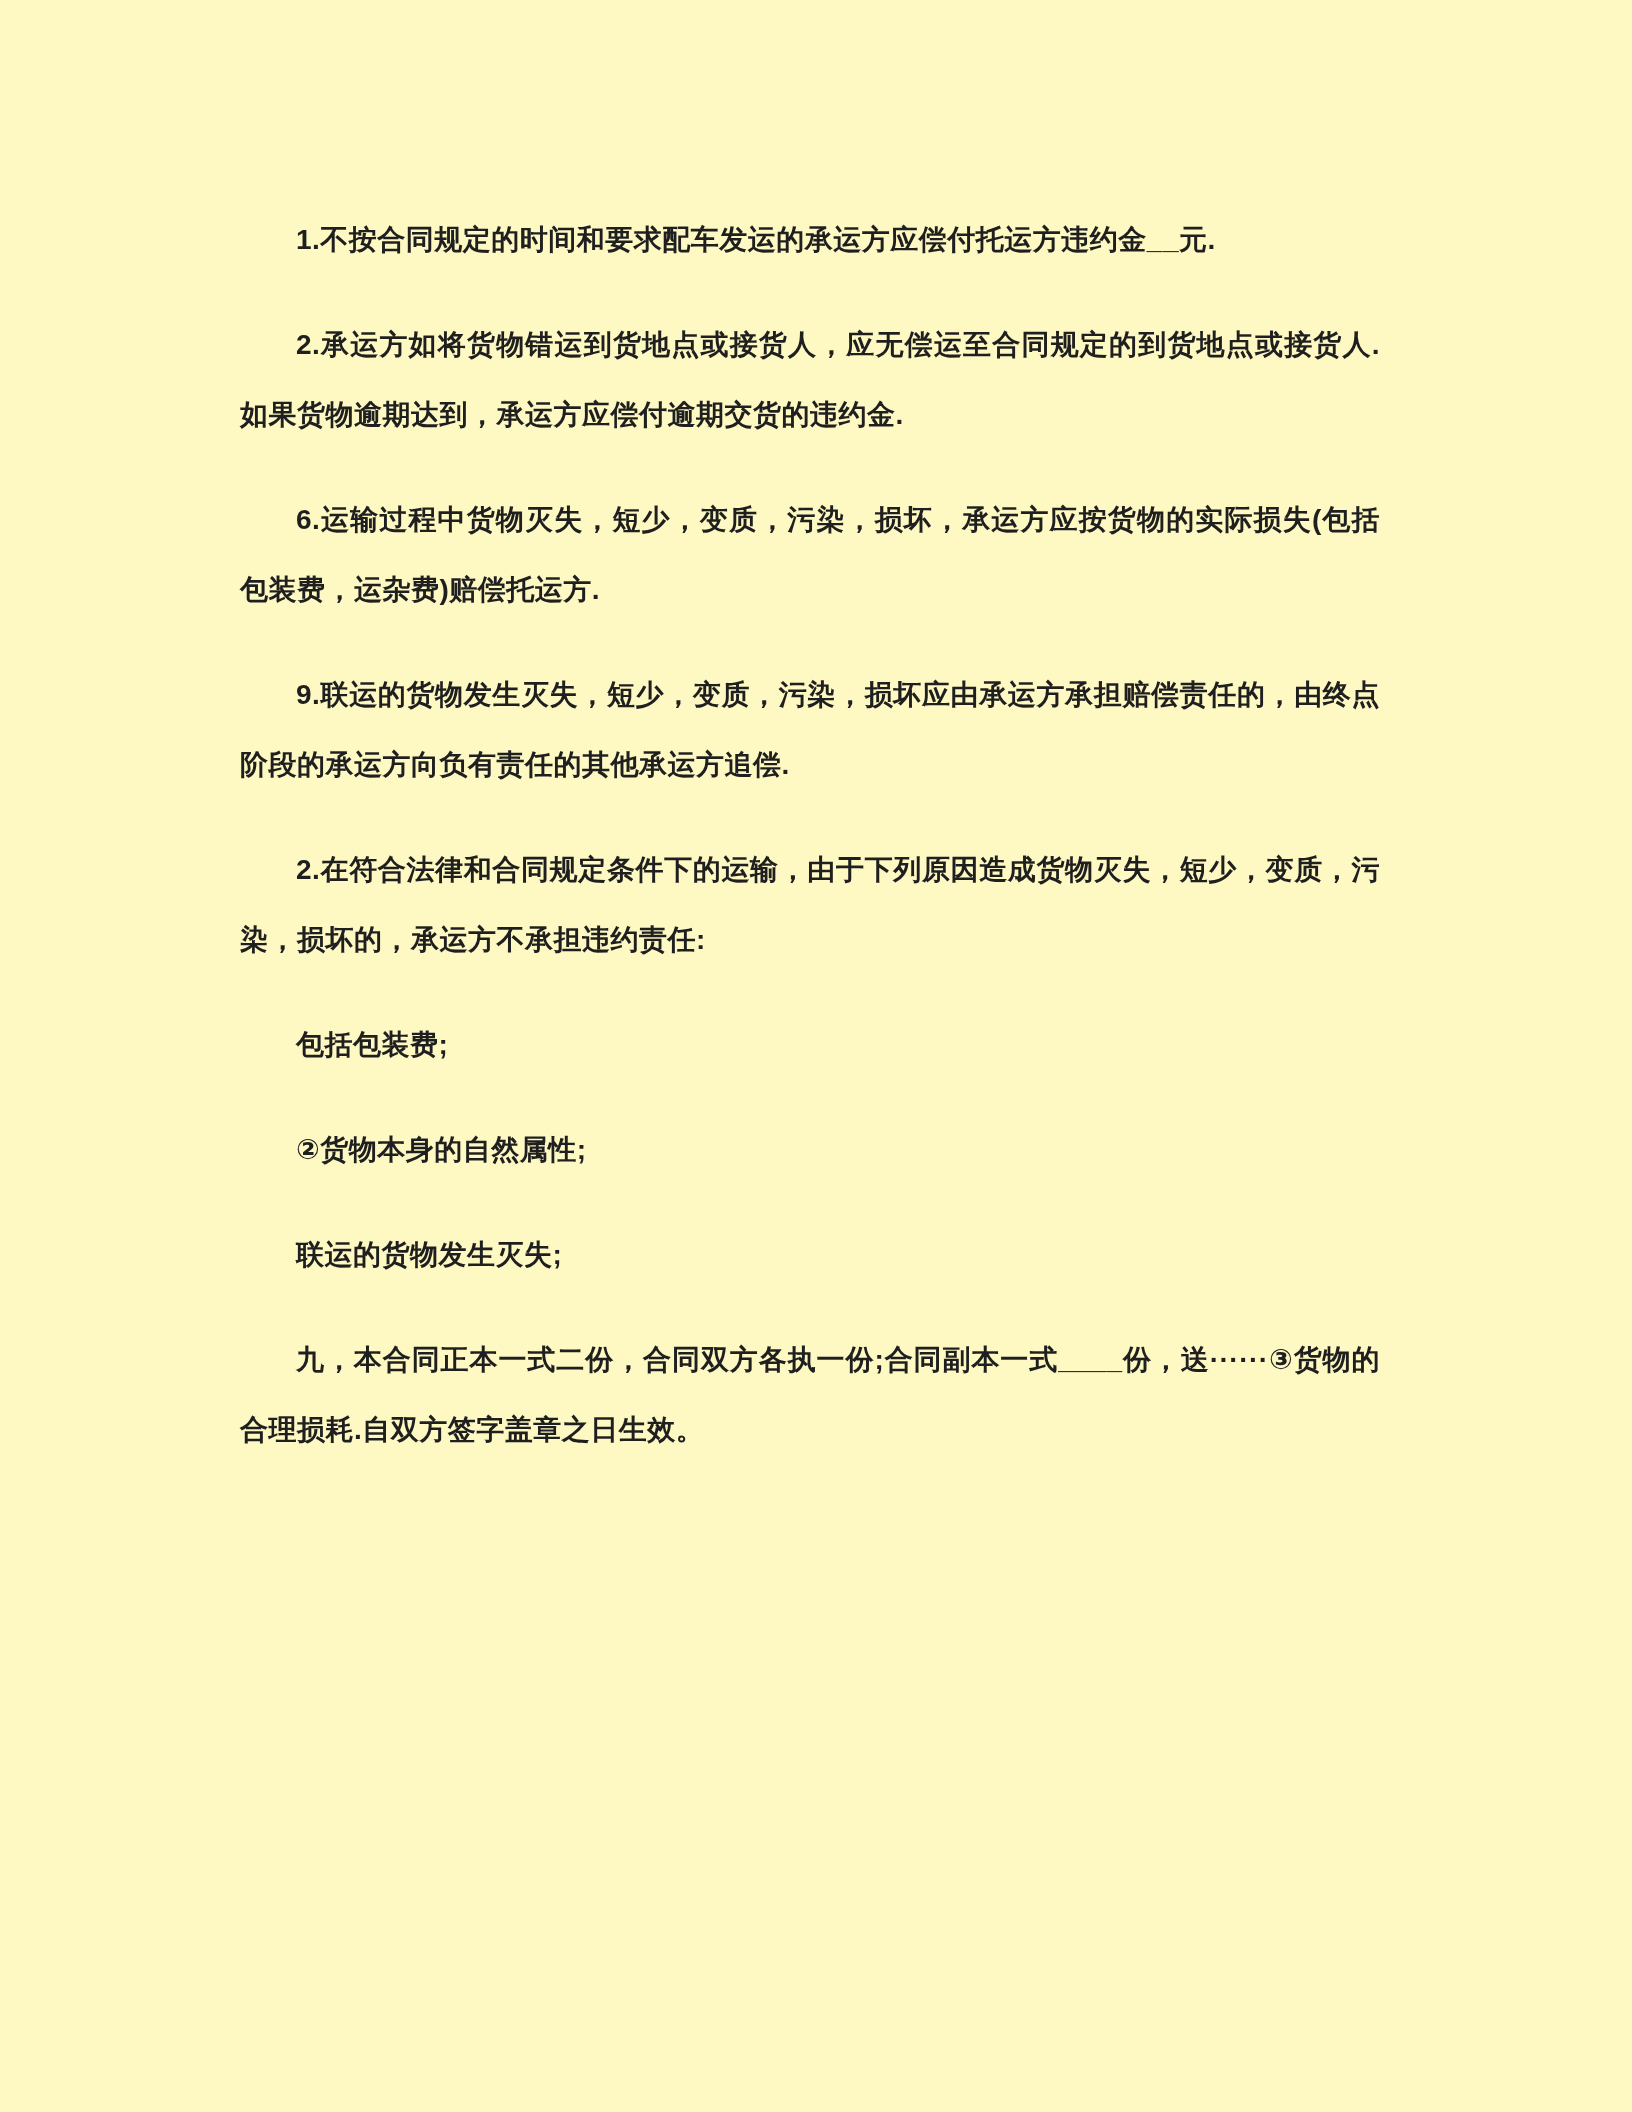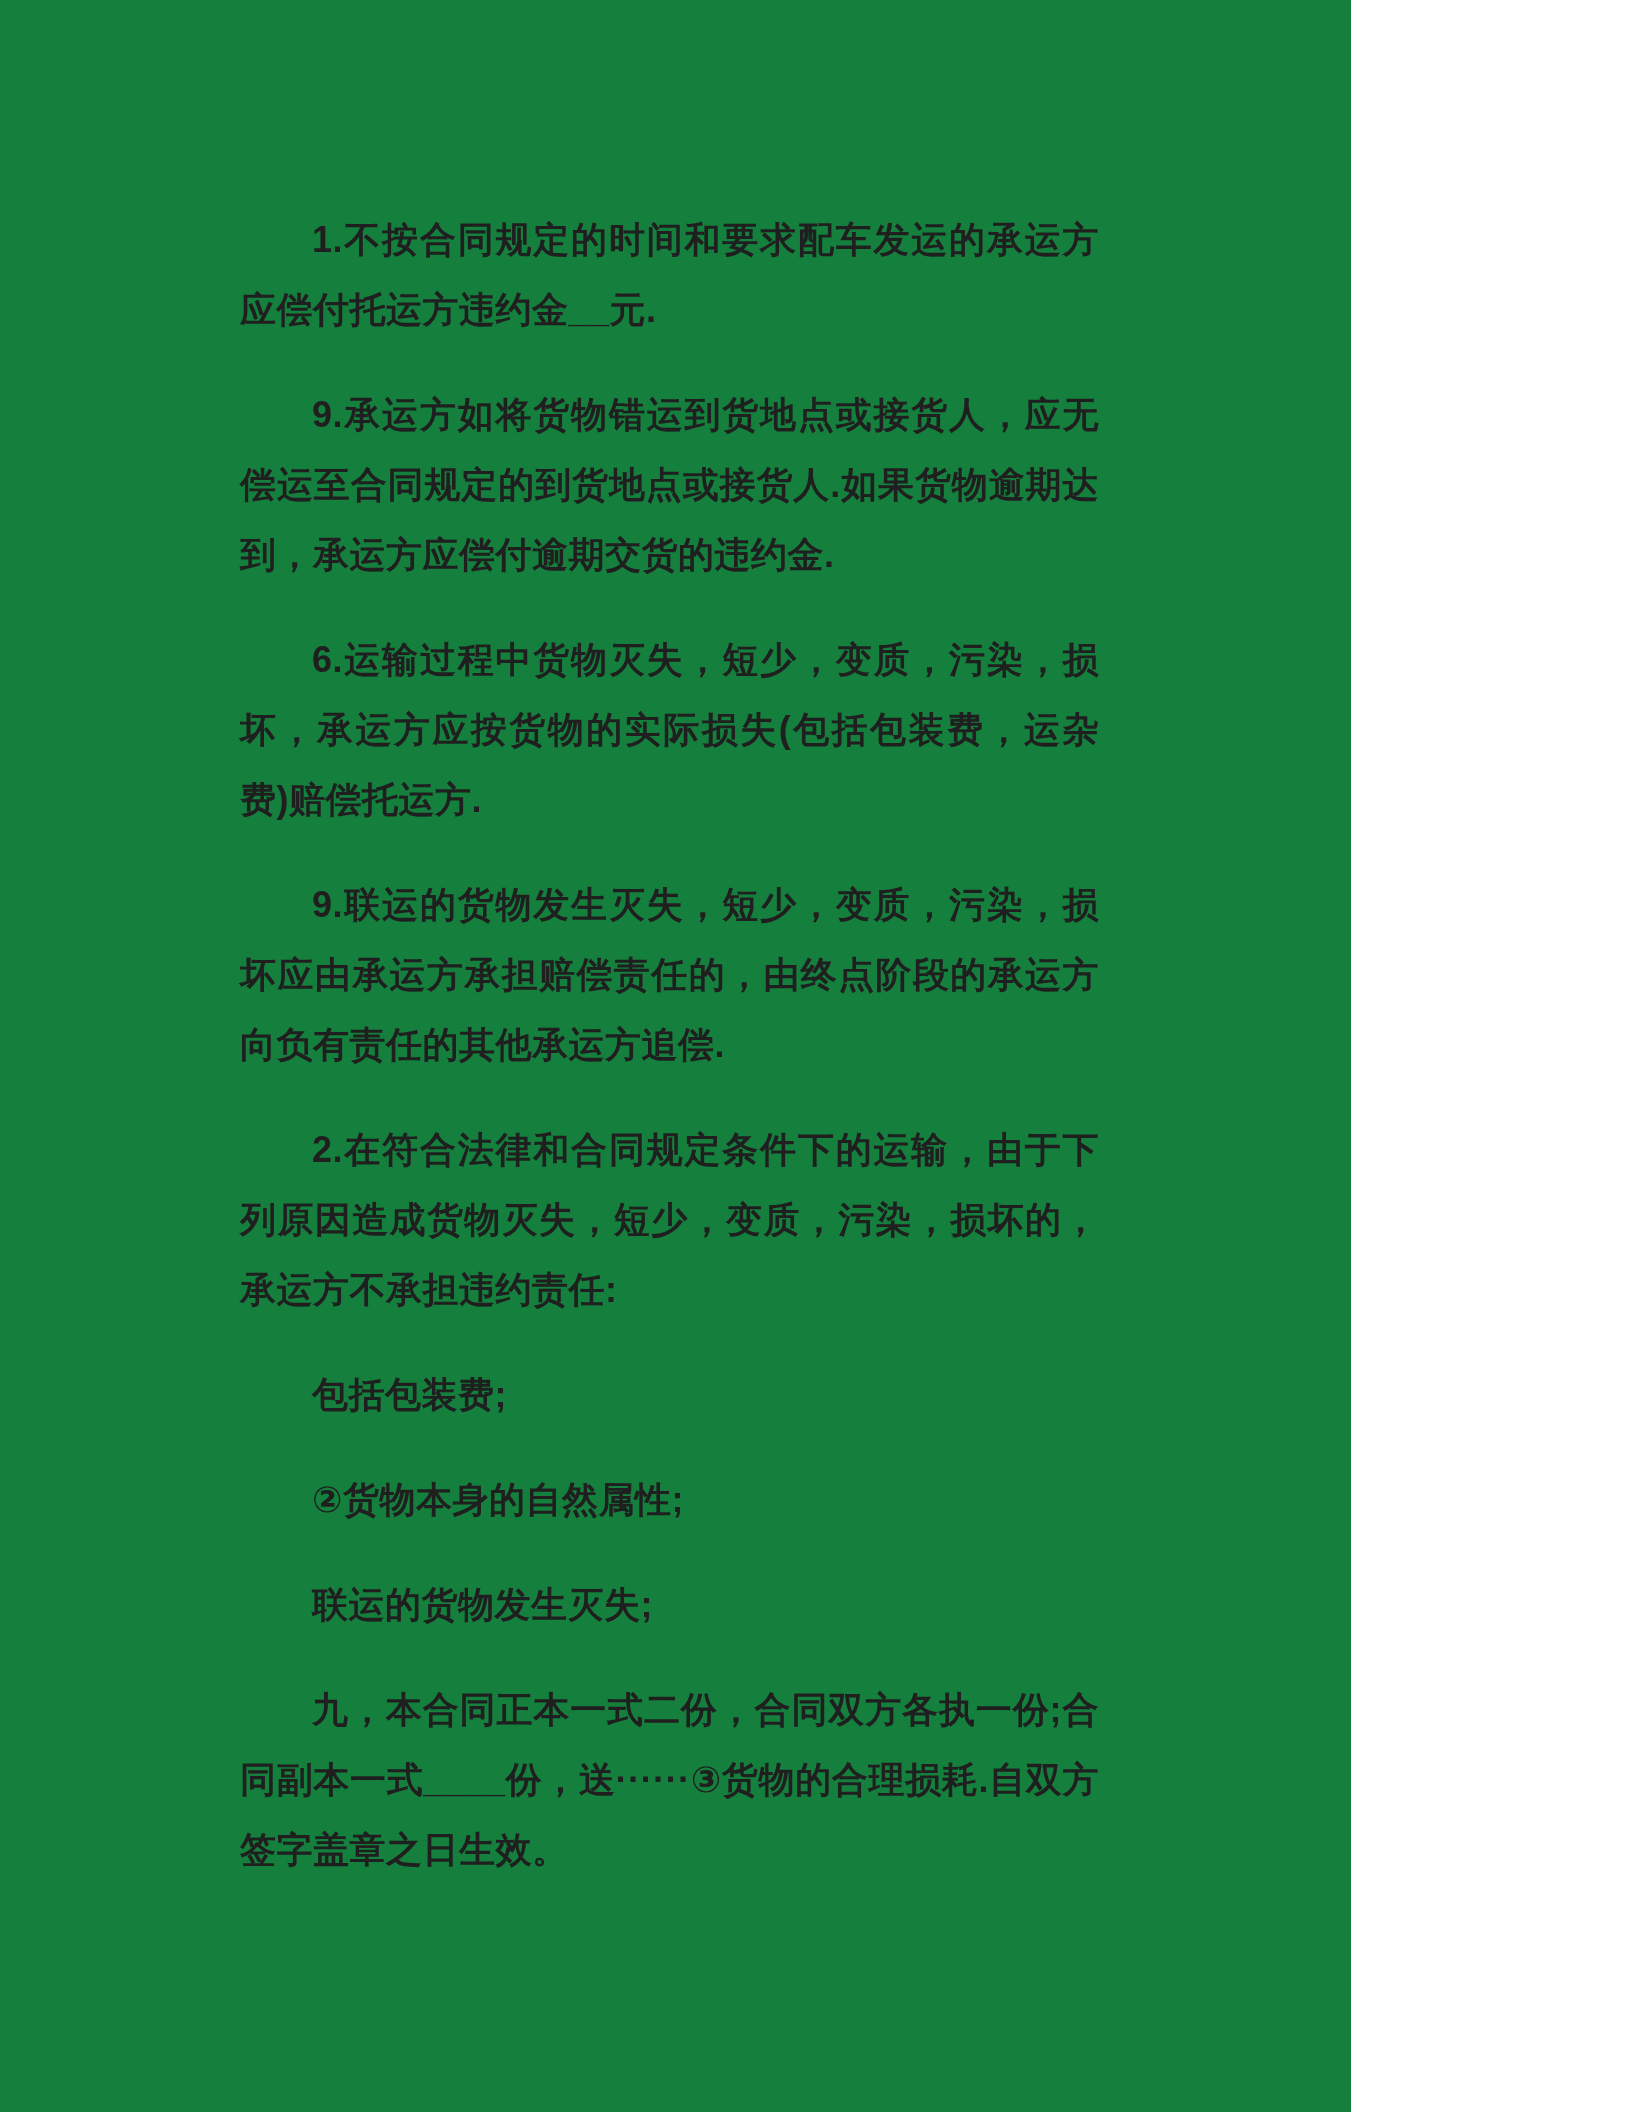--- a/index.html
+++ b/index.html
@@ -2,29 +2,29 @@
 <html><head>
 <meta charset="utf-8">
 <style>
   html, body {
     margin: 0;
     padding: 0;
     background: #ffffff;
   }
   .page {
     position: relative;
-    width: 1351px;
+    width: 1632px;
     height: 2112px;
     box-sizing: border-box;
-    background: #15803d;
+    background: #fef9c3;
     padding: 205px 252px 0 240px;
     font-family: "Liberation Sans", "DejaVu Sans", sans-serif;
     font-weight: 700;
     color: #1f1f1f;
-    font-size: 36px;
+    font-size: 28px;
   }
   .para {
     margin: 0 0 35px 0;
     line-height: 70px;
     text-indent: 2em;
     text-align: justify;
     letter-spacing: 0.5px;
     word-break: break-all;
   }
   .list-line {
@@ -32,21 +32,21 @@
     line-height: 70px;
     text-indent: 2em;
     letter-spacing: 0.5px;
   }
 </style>
 </head>
 <body>
 
 <div class="page">
   <p class="para">1.不按合同规定的时间和要求配车发运的承运方应偿付托运方违约金__元.</p>
-  <p class="para">9.承运方如将货物错运到货地点或接货人，应无偿运至合同规定的到货地点或接货人.如果货物逾期达到，承运方应偿付逾期交货的违约金.</p>
+  <p class="para">2.承运方如将货物错运到货地点或接货人，应无偿运至合同规定的到货地点或接货人.如果货物逾期达到，承运方应偿付逾期交货的违约金.</p>
   <p class="para">6.运输过程中货物灭失，短少，变质，污染，损坏，承运方应按货物的实际损失(包括包装费，运杂费)赔偿托运方.</p>
   <p class="para">9.联运的货物发生灭失，短少，变质，污染，损坏应由承运方承担赔偿责任的，由终点阶段的承运方向负有责任的其他承运方追偿.</p>
   <p class="para">2.在符合法律和合同规定条件下的运输，由于下列原因造成货物灭失，短少，变质，污染，损坏的，承运方不承担违约责任:</p>
   <p class="list-line">包括包装费;</p>
   <p class="list-line">②货物本身的自然属性;</p>
   <p class="list-line">联运的货物发生灭失;</p>
   <p class="para">九，本合同正本一式二份，合同双方各执一份;合同副本一式____份，送······③货物的合理损耗.自双方签字盖章之日生效。</p>
 </div>
 
 </body></html>

